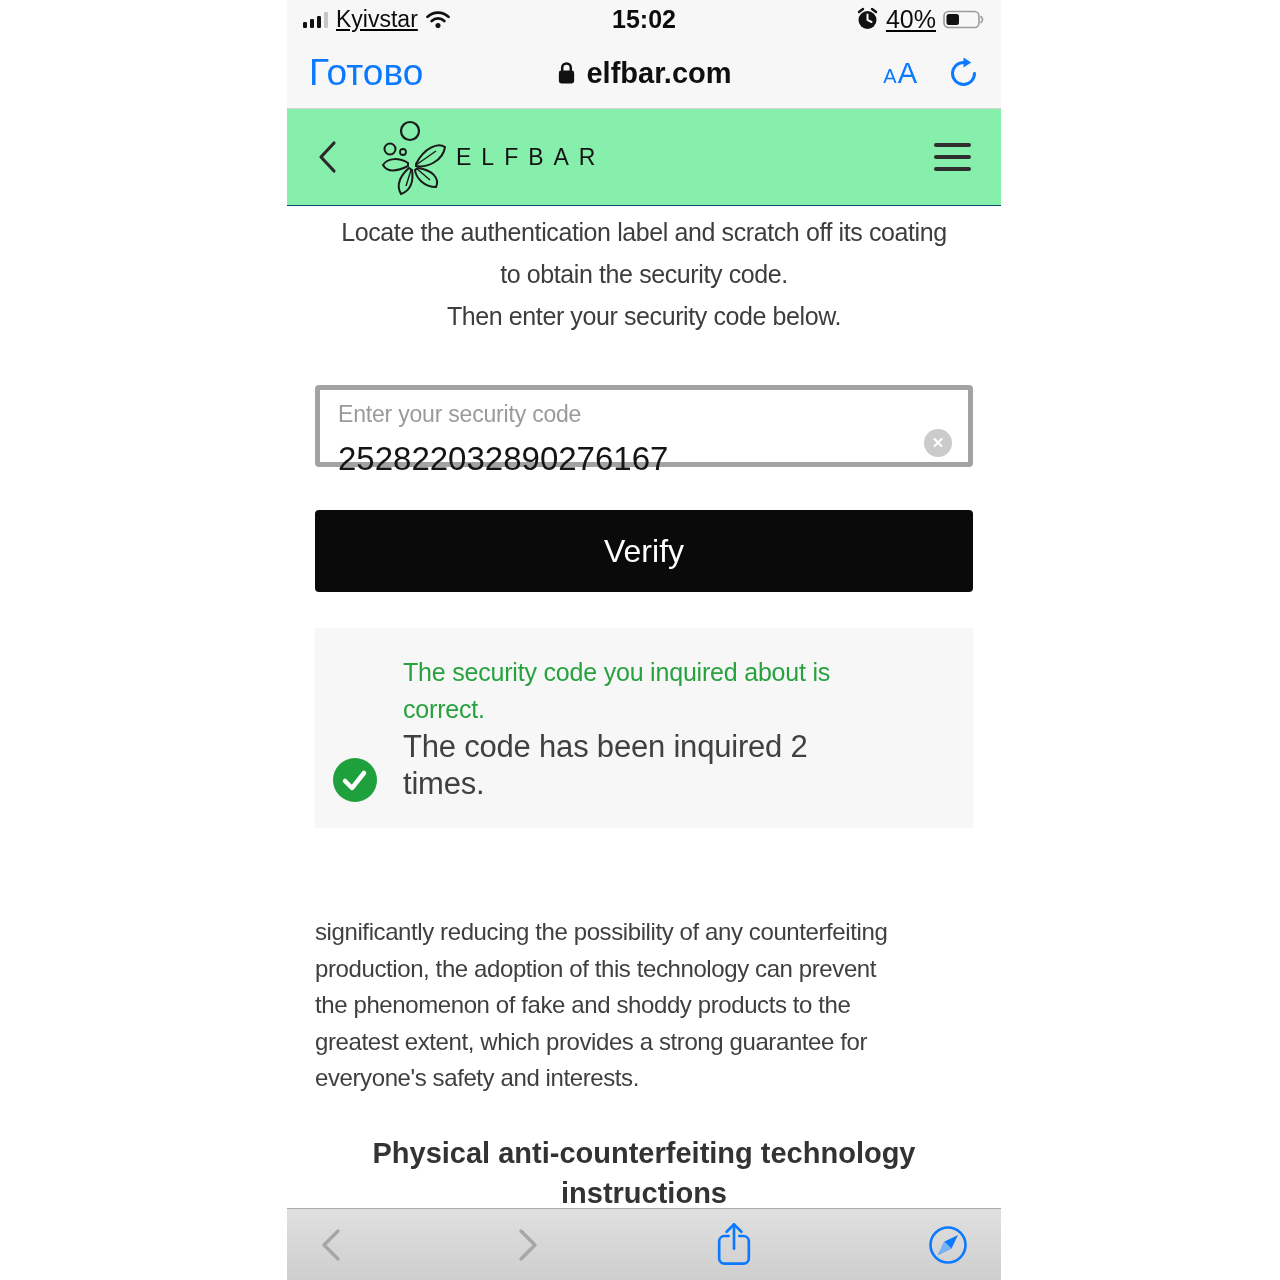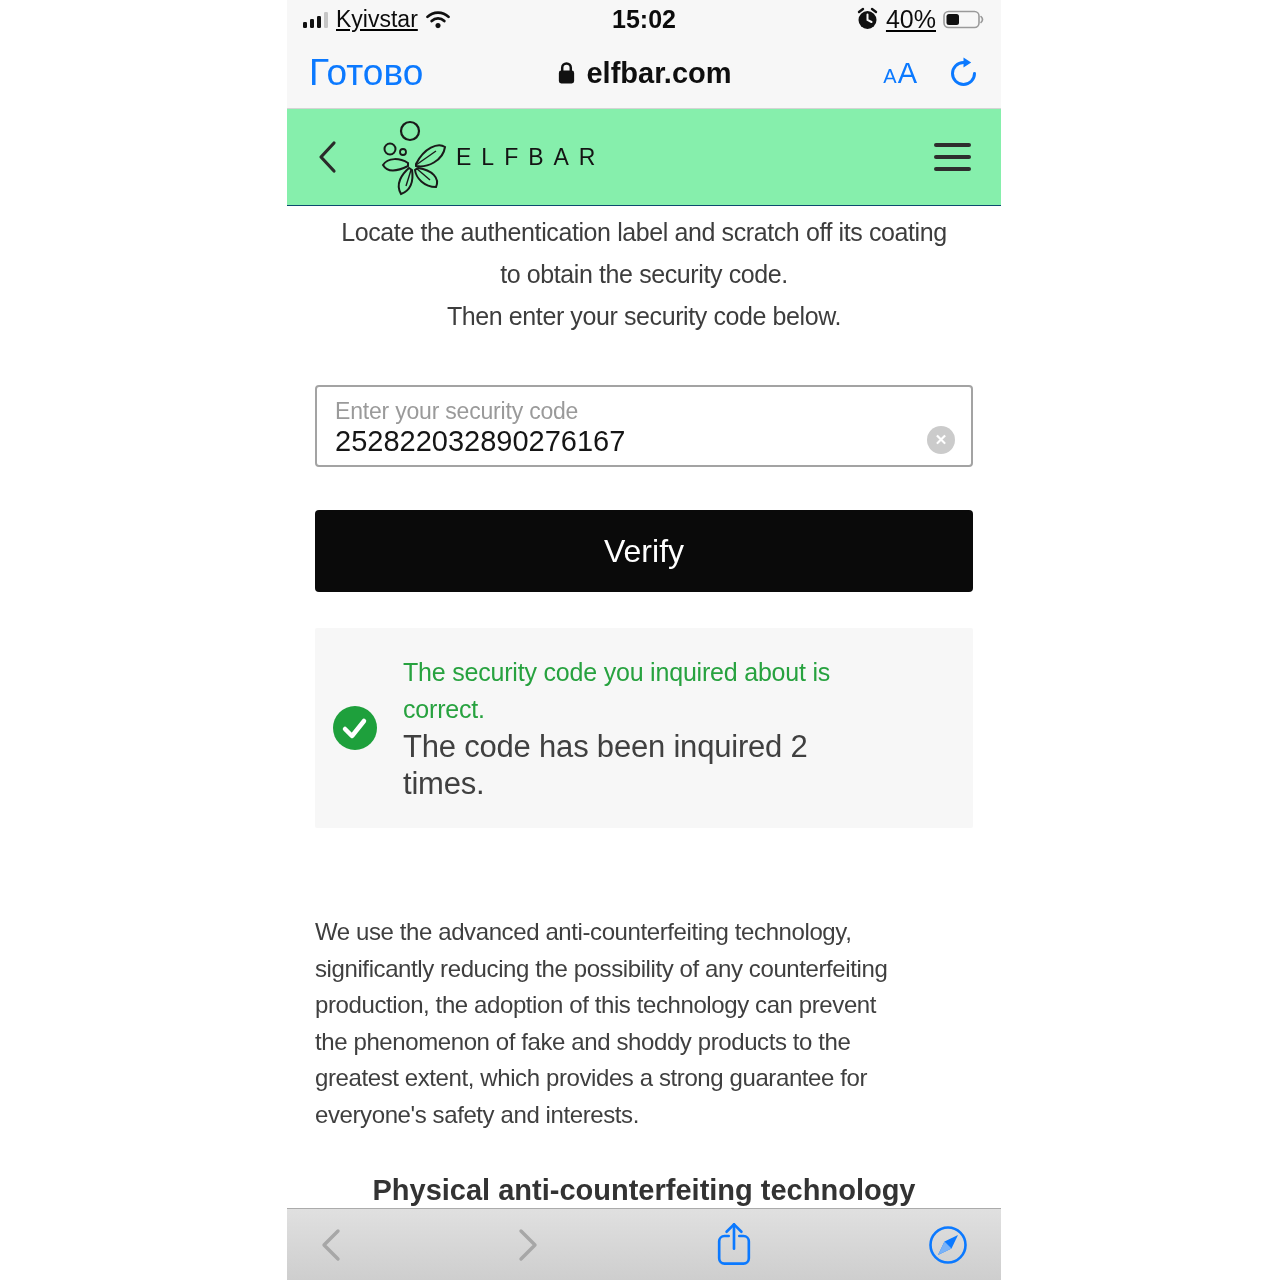--- a/index.html
+++ b/index.html
@@ -38,41 +38,41 @@
   .brand { font-size:23px; font-weight:500; letter-spacing:10px; color:#141414; margin-left:4px; }
   .hamburger { margin-left:auto; width:37px; display:flex; flex-direction:column; gap:8px; cursor:pointer; }
   .hamburger span { display:block; height:4px; border-radius:2px; background:#2e2e2e; }
   
   .content { padding:0 28px; }
   .instructions { margin-top:5px; text-align:center; }
   .instructions div {
     font-size:25px; line-height:42px; color:#3d3d3d; letter-spacing:-0.4px; white-space:nowrap;
   }
   .input-box {
-    margin-top:48px; border:2px solid #a3a3a3; border-radius:4px;
+    margin-top:48px; border:5px solid #a3a3a3; border-radius:4px;
     padding:11px 18px; position:relative; height:82px; background:#fff;
   }
   .input-label { font-size:23px; color:#9a9a9a; letter-spacing:-0.2px; }
   .code-input {
     border:none; outline:none; background:transparent; width:80%;
-    font-size:29px; color:#151515; font-family:"Liberation Sans", sans-serif; margin-top:0;
+    font-size:33px; color:#151515; font-family:"Liberation Sans", sans-serif; margin-top:12px;
   }
   .clear-btn {
     position:absolute; right:16px; top:39px; width:28px; height:28px; border-radius:50%;
     background:#cbcbcb; color:#fff; display:flex; align-items:center; justify-content:center;
     font-size:15px; font-weight:700; cursor:pointer;
   }
   .verify-btn {
     margin-top:43px; height:82px; width:100%; background:#0a0a0a; color:#fff;
     border:none; border-radius:4px; font-size:32px; font-family:"Liberation Sans", sans-serif;
     display:flex; align-items:center; justify-content:center; cursor:pointer;
   }
   .result-box {
     margin-top:36px; background:#f7f7f7; border-radius:2px;
-    padding:26px 20px 26px 18px; display:flex; gap:26px; align-items:center;
+    padding:26px 20px 26px 18px; display:flex; gap:26px; align-items:flex-end;
   }
   .check-circle { width:44px; height:44px; flex:0 0 44px; border-radius:50%; background:#1ea03c;
     display:flex; align-items:center; justify-content:center; }
   .result-text { width:480px; }
   .result-success { font-size:25px; line-height:37px; color:#27a23f; letter-spacing:-0.2px; }
   .result-count { font-size:31px; line-height:37px; color:#404040; letter-spacing:-0.2px; }
   .paragraph { margin-top:86px; }
   .paragraph div {
     font-size:24px; line-height:36.6px; color:#3f3f3f; letter-spacing:-0.4px; white-space:nowrap;
   }
@@ -191,21 +191,20 @@
           <polyline points="12,23 19,30 31,15" stroke="#fff" stroke-width="4.5" fill="none" stroke-linecap="round" stroke-linejoin="round"></polyline>
         </svg>
       </div>
       <div class="result-text">
         <div class="result-success">The security code you inquired about is correct.</div>
         <div class="result-count">The code has been inquired 2 times.</div>
       </div>
     </div>
 
     <div class="paragraph">
-      <div>We use the advanced anti-counterfeiting technology,</div>
       <div>significantly reducing the possibility of any counterfeiting</div>
       <div>production, the adoption of this technology can prevent</div>
       <div>the phenomenon of fake and shoddy products to the</div>
       <div>greatest extent, which provides a strong guarantee for</div>
       <div>everyone's safety and interests.</div>
     </div>
 
     <div class="section-heading">Physical anti-counterfeiting technology instructions</div>
 
   </div>

